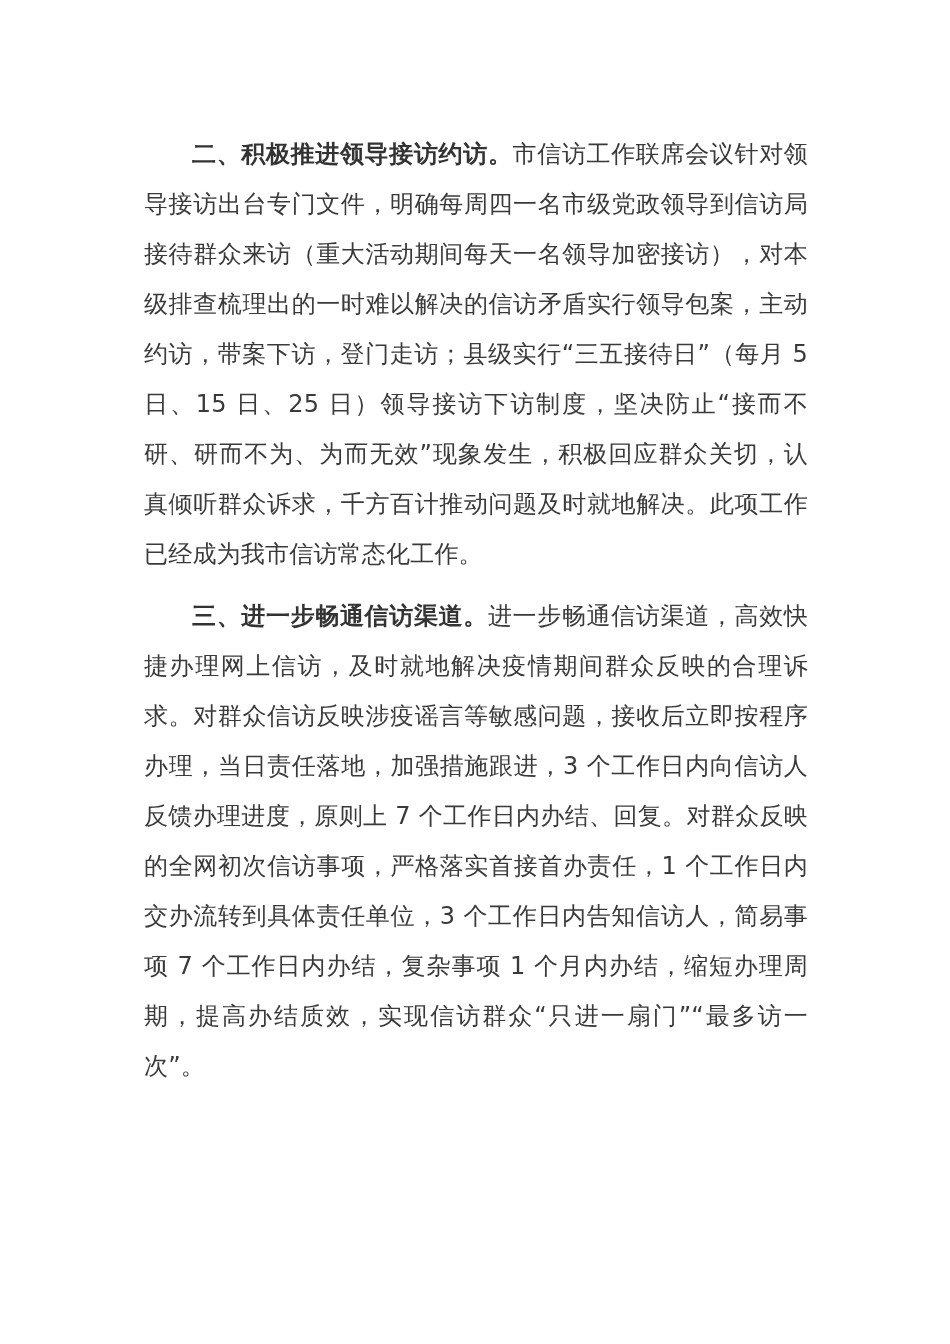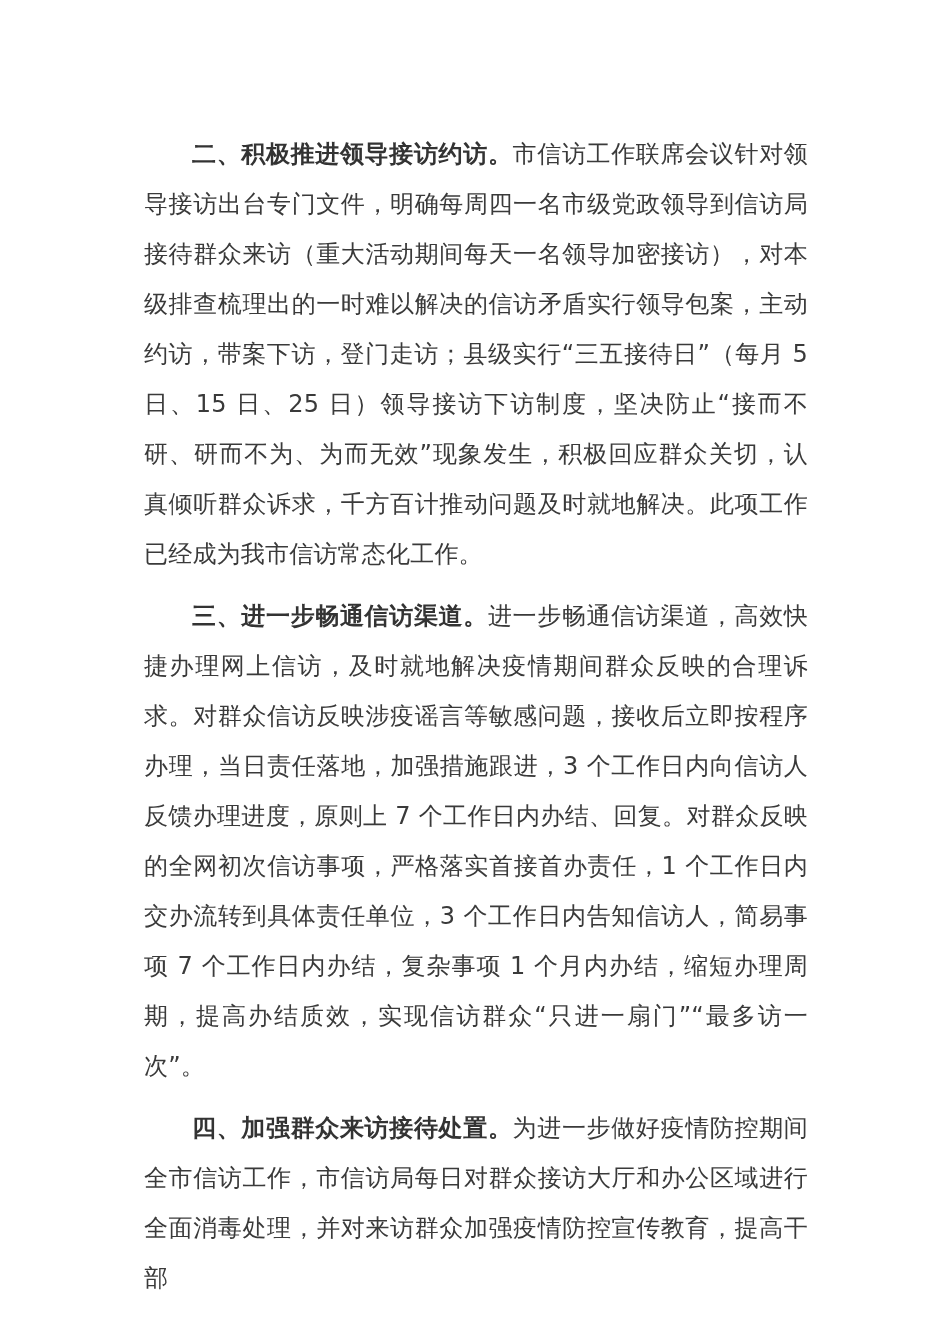--- a/index.html
+++ b/index.html
@@ -41,16 +41,13 @@
 </head>
 <body>
 
 <div class="page">
   <p class="para">
     <span class="heading">二、积极推进领导接访约访。</span><span>市信访工作联席会议针对领导接访出台专门文件，明确每周四一名市级党政领导到信访局接待群众来访（重大活动期间每天一名领导加密接访），对本级排查梳理出的一时难以解决的信访矛盾实行领导包案，主动约访，带案下访，登门走访；县级实行“三五接待日”（每月 5 日、15 日、25 日）领导接访下访制度，坚决防止“接而不研、研而不为、为而无效”现象发生，积极回应群众关切，认真倾听群众诉求，千方百计推动问题及时就地解决。此项工作已经成为我市信访常态化工作。</span>
   </p>
   <p class="para">
     <span class="heading">三、进一步畅通信访渠道。</span><span>进一步畅通信访渠道，高效快捷办理网上信访，及时就地解决疫情期间群众反映的合理诉求。对群众信访反映涉疫谣言等敏感问题，接收后立即按程序办理，当日责任落地，加强措施跟进，3 个工作日内向信访人反馈办理进度，原则上 7 个工作日内办结、回复。对群众反映的全网初次信访事项，严格落实首接首办责任，1 个工作日内交办流转到具体责任单位，3 个工作日内告知信访人，简易事项 7 个工作日内办结，复杂事项 1 个月内办结，缩短办理周期，提高办结质效，实现信访群众“只进一扇门”“最多访一次”。</span>
   </p>
-  <p class="para">
-    <span class="heading">四、加强群众来访接待处置。</span><span>为进一步做好疫情防控期间全市信访工作，市信访局每日对群众接访大厅和办公区域进行全面消毒处理，并对来访群众加强疫情防控宣传教育，提高干部</span>
-  </p>
 </div>
 
 </body></html>

